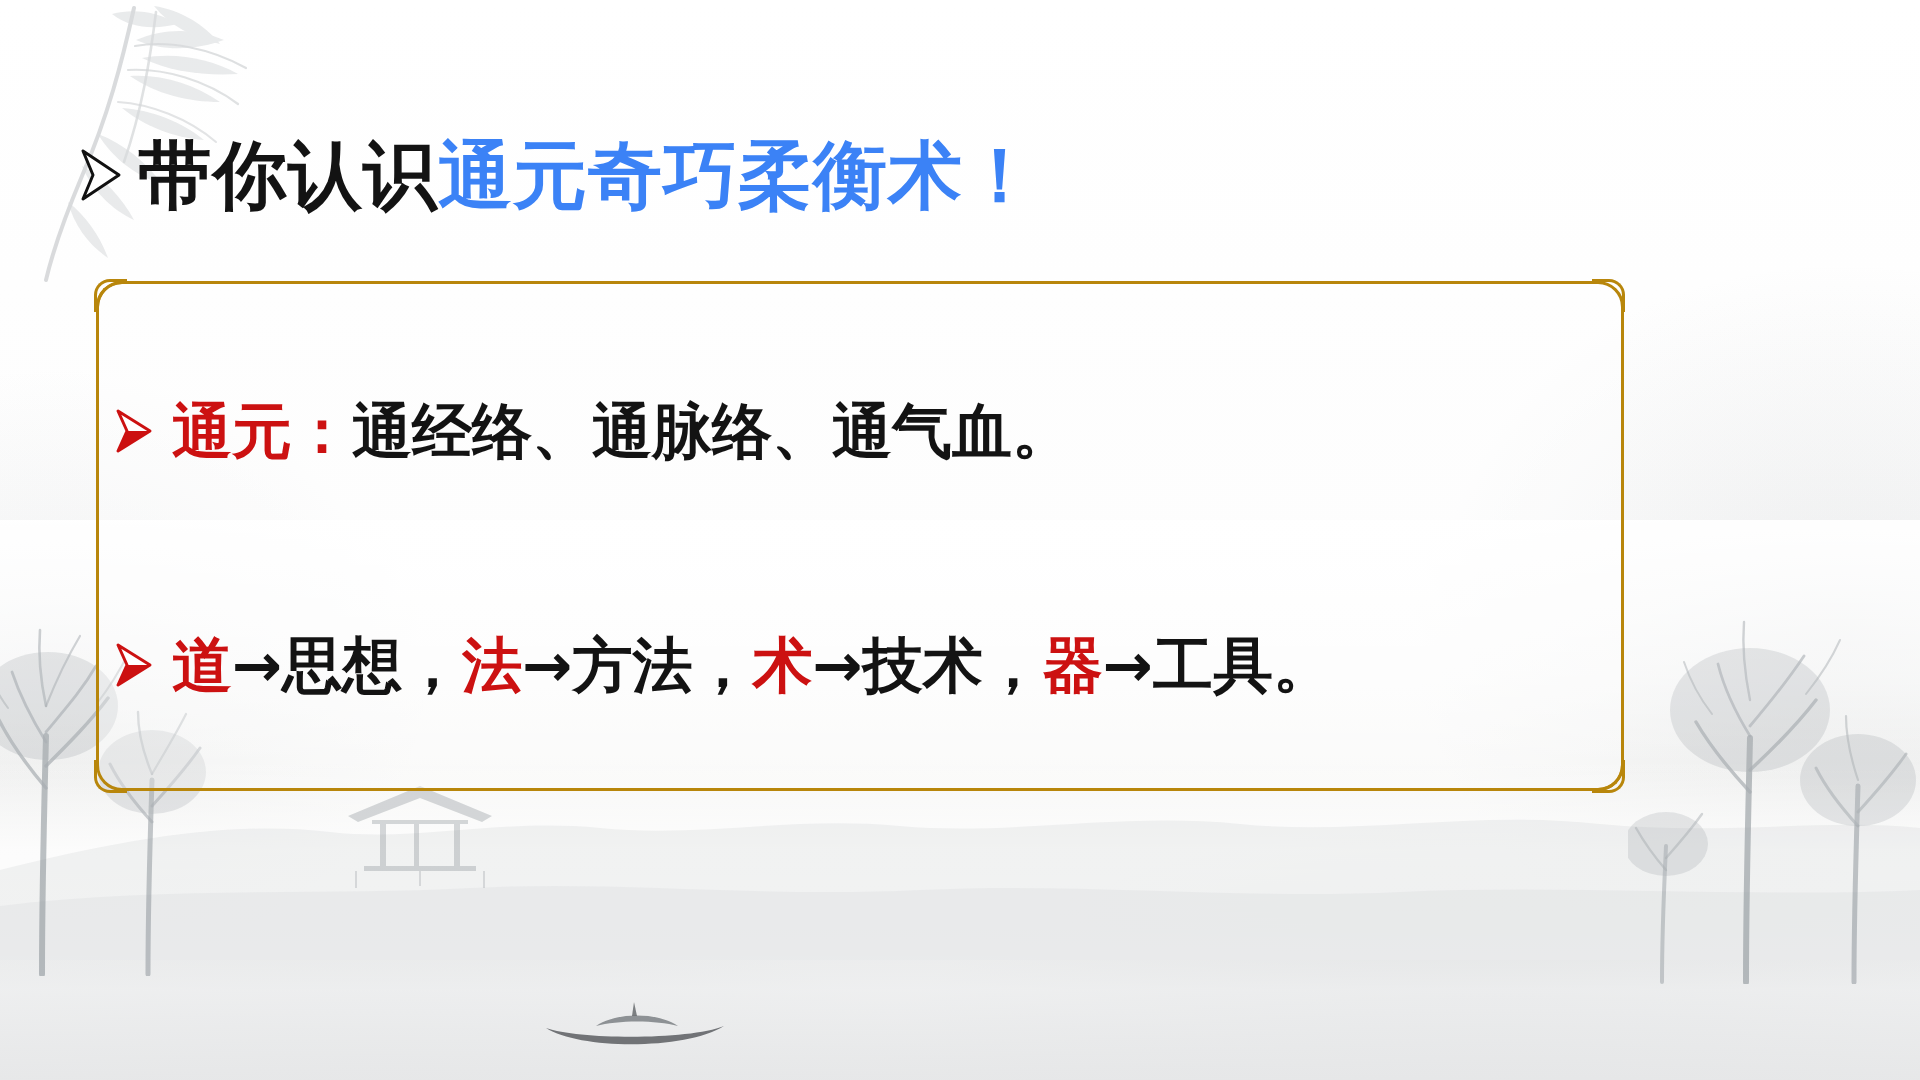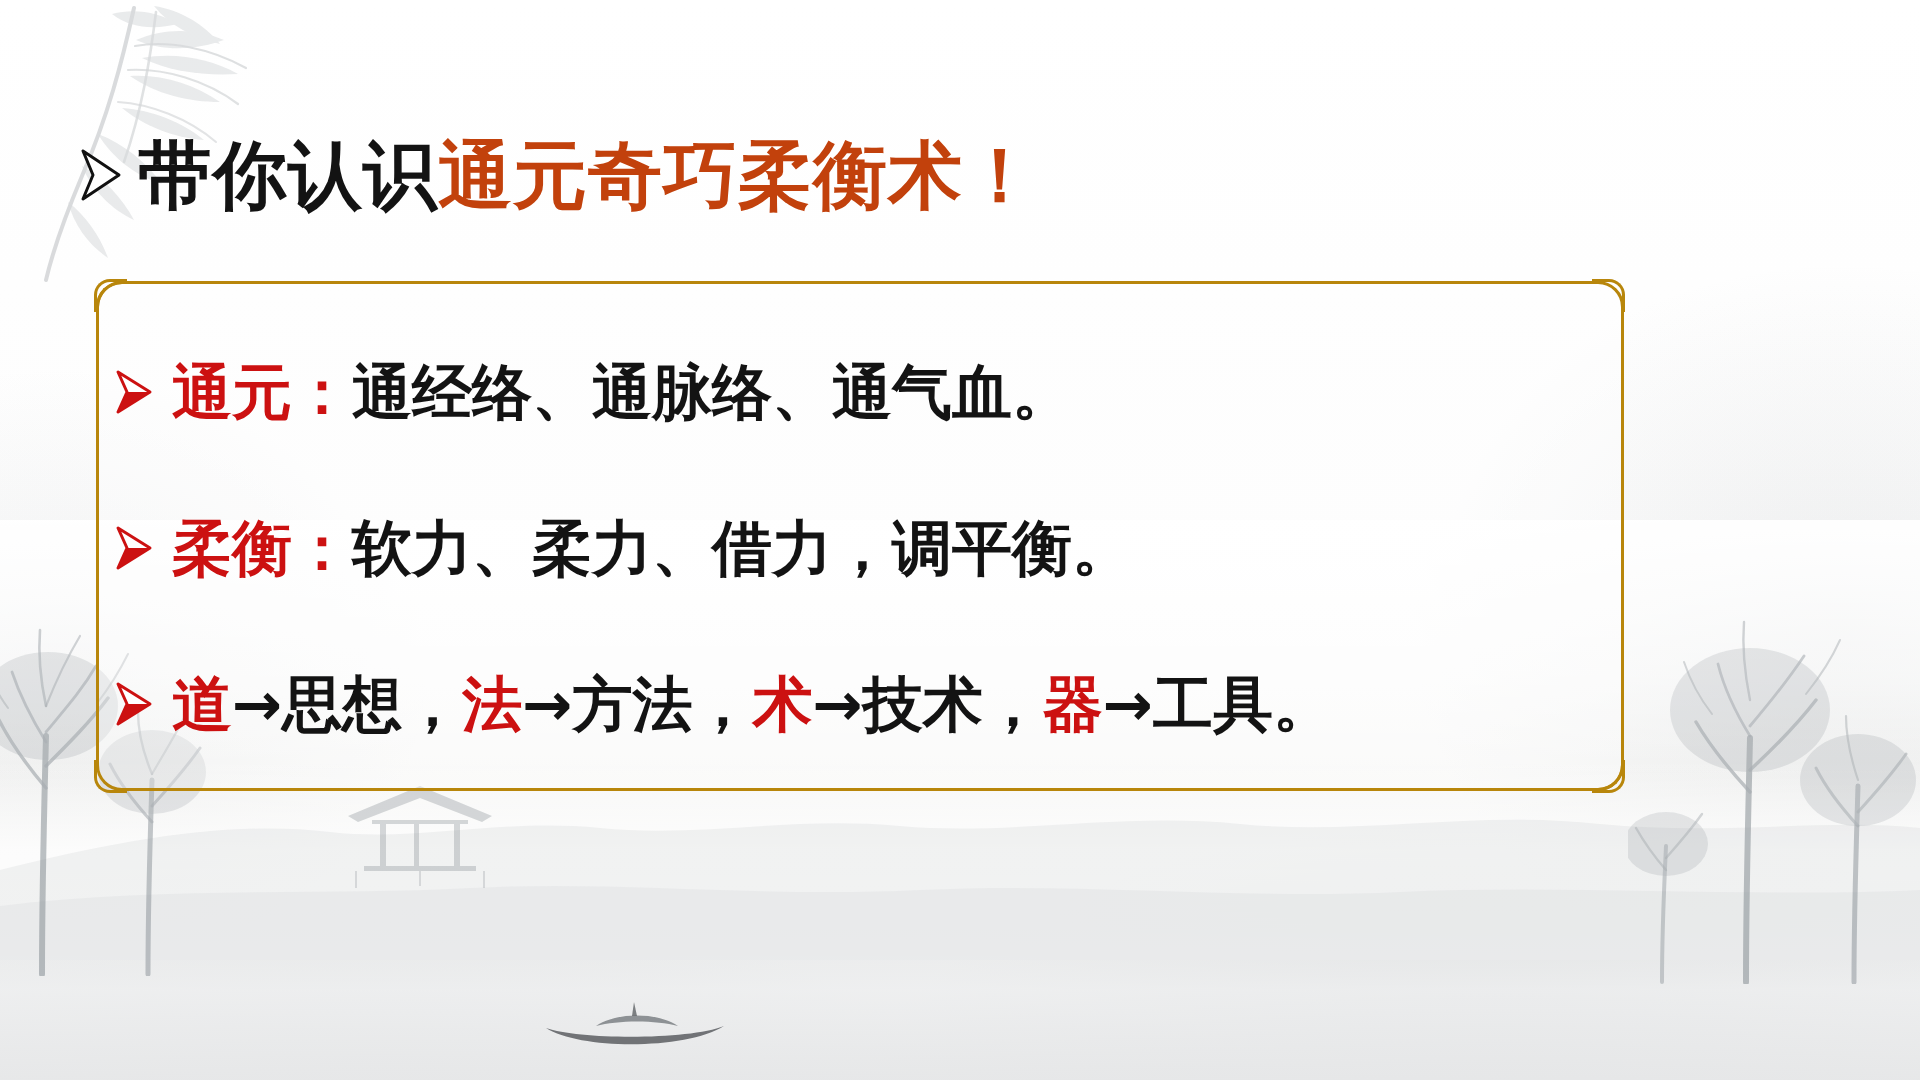--- a/index.html
+++ b/index.html
@@ -93,21 +93,21 @@
     flex: 0 0 auto;
   }
   .title-text {
     font-size: 74px;
     line-height: 1;
     font-weight: 700;
     letter-spacing: 1px;
     font-family: "DejaVu Sans", "Liberation Sans", sans-serif;
   }
   .t-black { color: #131313; }
-  .t-red   { color: #c2410c; }
+  .t-red   { color: #3b82f6; }
 
   
   #content-box {
     position: absolute;
     left: 96px;
     top: 281px;
     width: 1528px;
     height: 510px;
     border: 3px solid #b8860b;
     border-radius: 26px 26px 26px 26px;
@@ -335,29 +335,20 @@
       <span class="bullet-mark">
         <svg width="40" height="46" viewBox="0 0 40 46">
           <path d="M4 3 L36 23 L4 43 L13 23 Z" fill="#ffffff" stroke="#cc1111" stroke-width="3" stroke-linejoin="round"></path>
           <path d="M13 23 L36 23 L4 43 Z" fill="#cc1111"></path>
         </svg>
       </span>
       <span class="btext"><span class="hl">通元：</span><span>通经络、通脉络、通气血。</span></span>
     </div>
 
 
-    <div class="brow">
-      <span class="bullet-mark">
-        <svg width="40" height="46" viewBox="0 0 40 46">
-          <path d="M4 3 L36 23 L4 43 L13 23 Z" fill="#ffffff" stroke="#cc1111" stroke-width="3" stroke-linejoin="round"></path>
-          <path d="M13 23 L36 23 L4 43 Z" fill="#cc1111"></path>
-        </svg>
-      </span>
-      <span class="btext"><span class="hl">柔衡：</span><span>软力、柔力、借力，调平衡。</span></span>
-    </div>
 
     <div class="brow">
       <span class="bullet-mark">
         <svg width="40" height="46" viewBox="0 0 40 46">
           <path d="M4 3 L36 23 L4 43 L13 23 Z" fill="#ffffff" stroke="#cc1111" stroke-width="3" stroke-linejoin="round"></path>
           <path d="M13 23 L36 23 L4 43 Z" fill="#cc1111"></path>
         </svg>
       </span>
       <span class="btext" id="bullet4"><span style="color: rgb(204, 17, 17);">道</span><span style="color: rgb(19, 19, 19);">→思想，</span><span style="color: rgb(204, 17, 17);">法</span><span style="color: rgb(19, 19, 19);">→方法，</span><span style="color: rgb(204, 17, 17);">术</span><span style="color: rgb(19, 19, 19);">→技术，</span><span style="color: rgb(204, 17, 17);">器</span><span style="color: rgb(19, 19, 19);">→工具。</span></span>
     </div>

